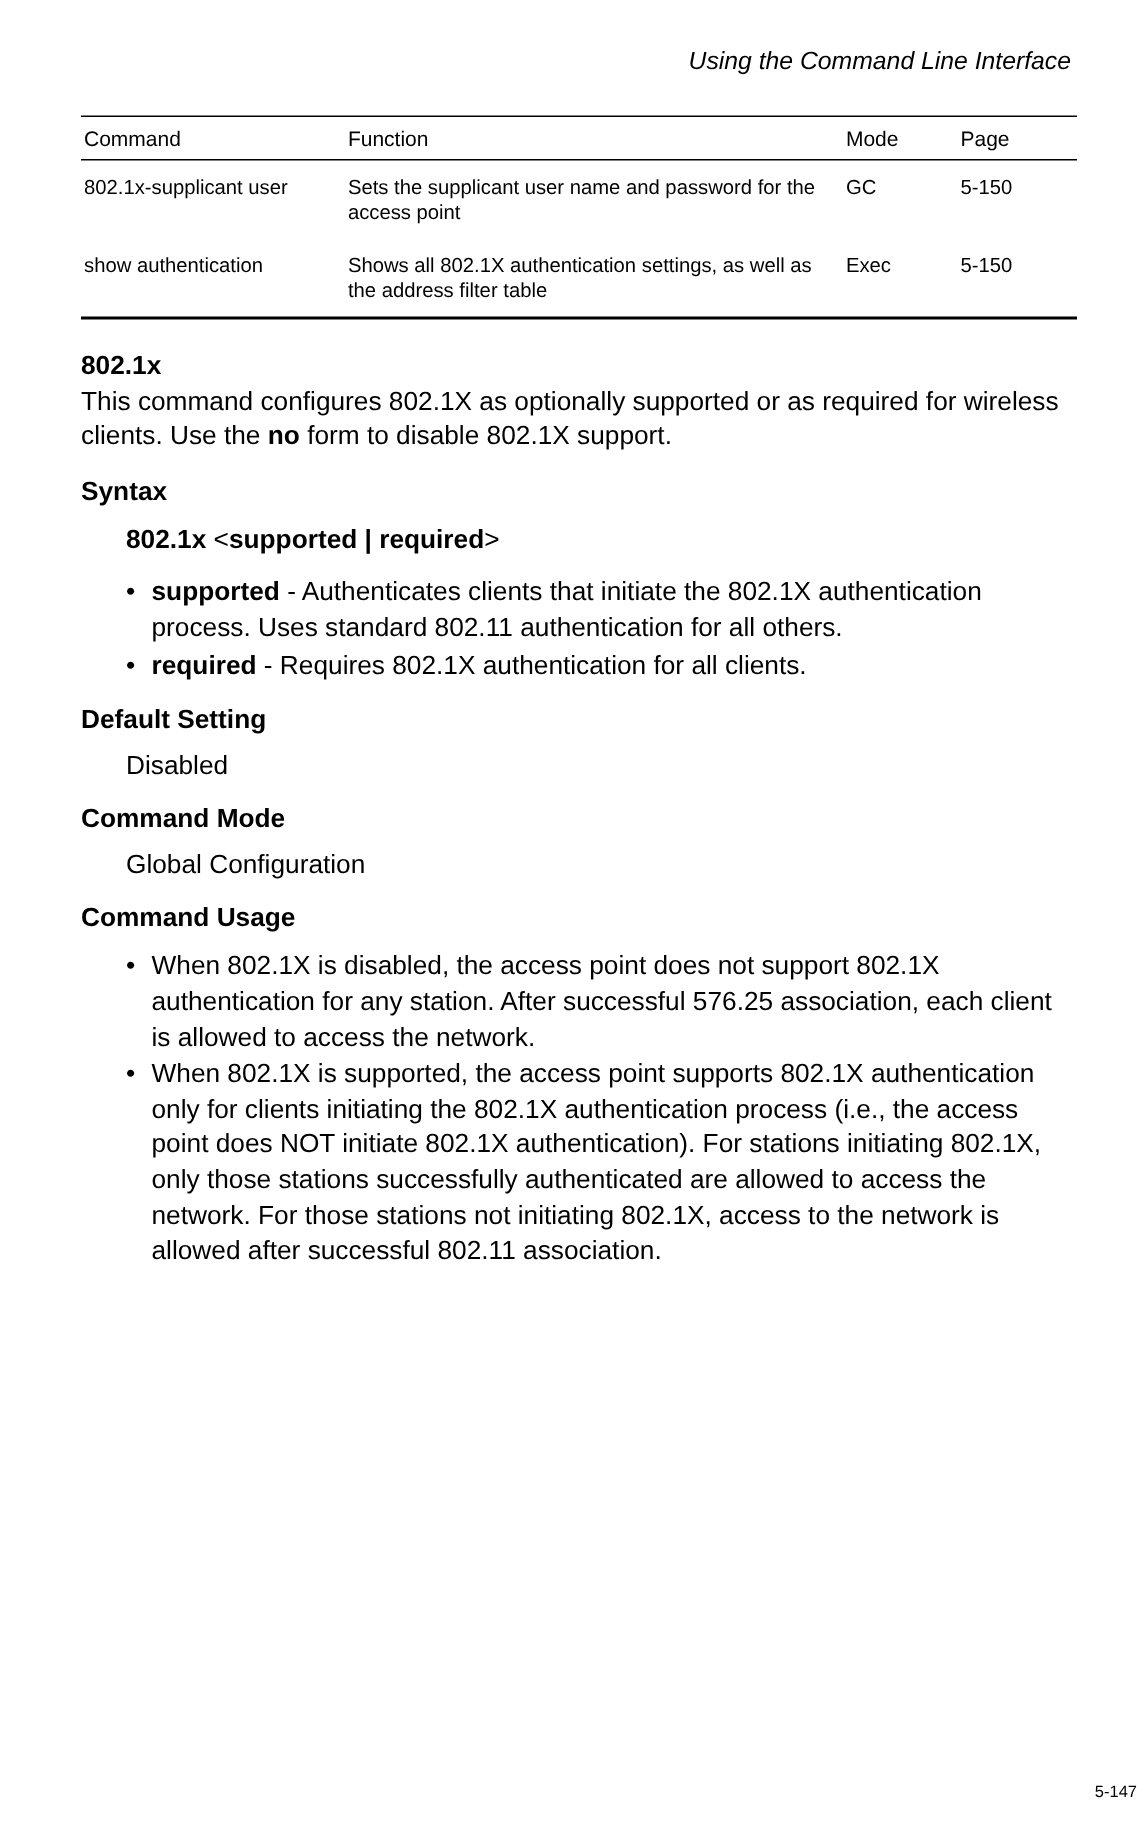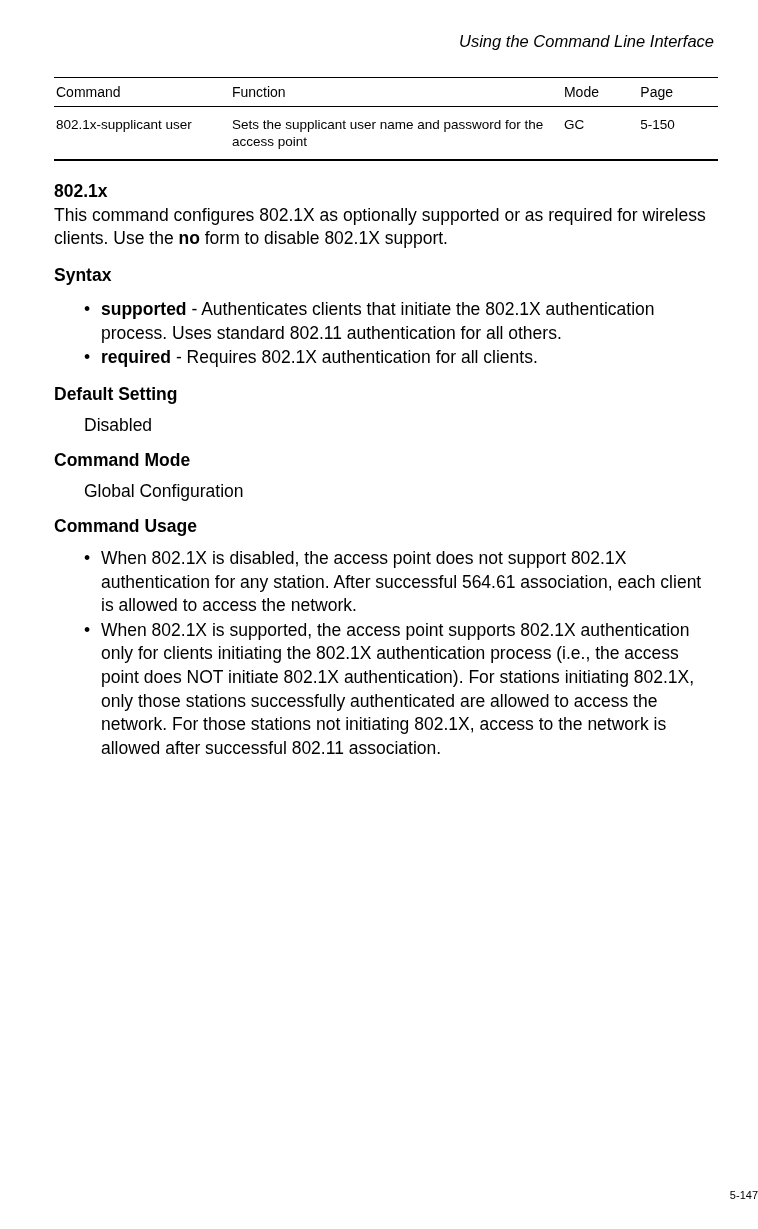--- a/index.html
+++ b/index.html
@@ -127,32 +127,41 @@
       <th class="col-page">Page</th>
     </tr>
   </thead>
   <tbody>
     <tr>
       <td>802.1x-supplicant user</td>
       <td>Sets the supplicant user name and password for the access point</td>
       <td>GC</td>
       <td>5-150</td>
     </tr>
+    <tr>
+      <td>show authentication</td>
+      <td>Shows all 802.1X authentication settings, as well as the address filter table</td>
+      <td>Exec</td>
+      <td>5-150</td>
+    </tr>
   </tbody>
 </table>
 
 <div class="section-heading">802.1x</div>
 
 <div class="body-text">
   <span>This command configures 802.1X as optionally supported or as required for wireless clients. Use the </span><span class="bold">no</span><span> form to disable 802.1X support.</span>
 </div>
 
 <div class="sub-heading">Syntax</div>
 
 <div class="syntax-block">
+  <div>
+    <span class="bold">802.1x</span><span> &lt;</span><span class="bold">supported | required</span><span>&gt;</span>
+  </div>
 </div>
 
 <div class="bullet-list">
   <div class="bullet-item">
     <div class="bullet-marker">•</div>
     <div class="bullet-content">
       <span class="bold">supported</span><span> - Authenticates clients that initiate the 802.1X authentication process. Uses standard 802.11 authentication for all others.</span>
     </div>
   </div>
   <div class="bullet-item">
@@ -167,21 +176,21 @@
 <div class="indented-value">Disabled</div>
 
 <div class="sub-heading">Command Mode</div>
 <div class="indented-value">Global Configuration</div>
 
 <div class="sub-heading">Command Usage</div>
 
 <div class="bullet-list">
   <div class="bullet-item">
     <div class="bullet-marker">•</div>
-    <div class="bullet-content">When 802.1X is disabled, the access point does not support 802.1X authentication for any station. After successful 564.61 association, each client is allowed to access the network.</div>
+    <div class="bullet-content">When 802.1X is disabled, the access point does not support 802.1X authentication for any station. After successful 576.25 association, each client is allowed to access the network.</div>
   </div>
   <div class="bullet-item">
     <div class="bullet-marker">•</div>
     <div class="bullet-content">When 802.1X is supported, the access point supports 802.1X authentication only for clients initiating the 802.1X authentication process (i.e., the access point does NOT initiate 802.1X authentication). For stations initiating 802.1X, only those stations successfully authenticated are allowed to access the network. For those stations not initiating 802.1X, access to the network is allowed after successful 802.11 association.</div>
   </div>
 </div>
 
 <div class="footer">5-147</div>
 
 </body></html>

